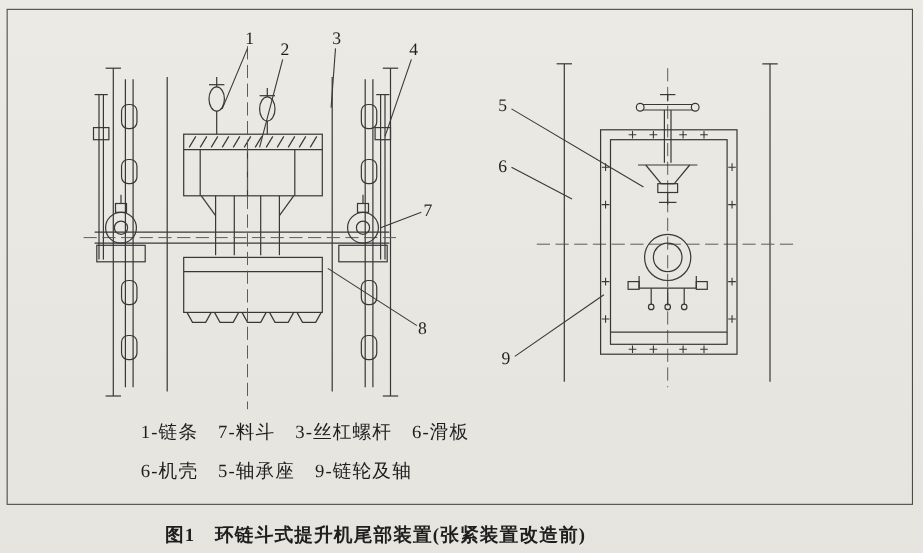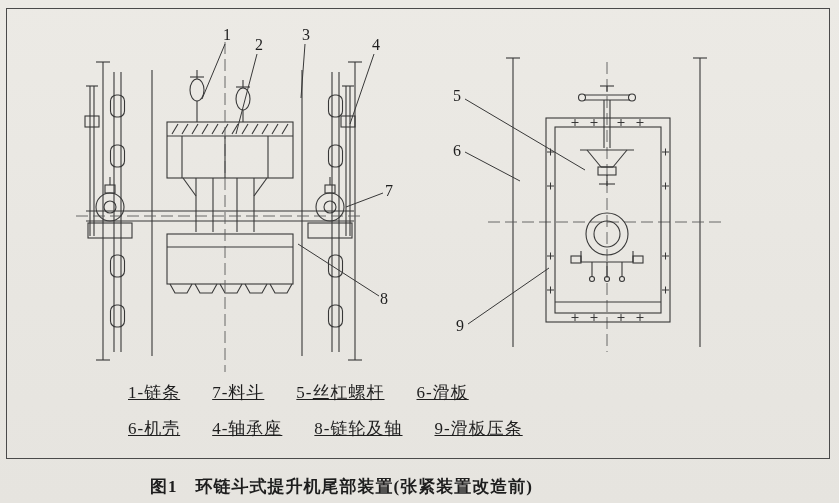--- a/index.html
+++ b/index.html
@@ -16,24 +16,23 @@
     width:824px;height:451px;
     border:1px solid #4a4a4a;
     box-sizing:border-box;
   }
   .drawing{
     position:absolute;left:0;top:0;
     pointer-events:none;
   }
   .legend-row{
     position:absolute;left:128px;
-    display:flex;gap:32px;
+    display:flex;gap:18px;
     font-size:17px;letter-spacing:1px;
     white-space:nowrap;
-    text-decoration:underline;
   }
   .legend-row.r1{top:381px;}
   .legend-row.r2{top:417px;}
   .caption{
     position:absolute;left:150px;top:475px;
     font-size:17px;font-weight:bold;letter-spacing:1px;
     white-space:nowrap;
     text-align:right;
   }
   svg text{
@@ -248,25 +247,24 @@
       <text x="457" y="156" text-anchor="middle">6</text>
       <text x="389" y="196" text-anchor="middle">7</text>
       <text x="384" y="304" text-anchor="middle">8</text>
       <text x="460" y="331" text-anchor="middle">9</text>
     </g>
   </svg>
 
   <div class="legend-row r1">
     <span>1-链条</span>
     <span>7-料斗</span>
-    <span>5-丝杠螺杆</span>
+    <span>3-丝杠螺杆</span>
     <span>6-滑板</span>
   </div>
   <div class="legend-row r2">
     <span>6-机壳</span>
-    <span>4-轴承座</span>
-    <span>8-链轮及轴</span>
-    <span>9-滑板压条</span>
+    <span>5-轴承座</span>
+    <span>9-链轮及轴</span>
   </div>
 
   <div class="caption">图1　环链斗式提升机尾部装置(张紧装置改造前)</div>
 
 </div>
 
 </body></html>

